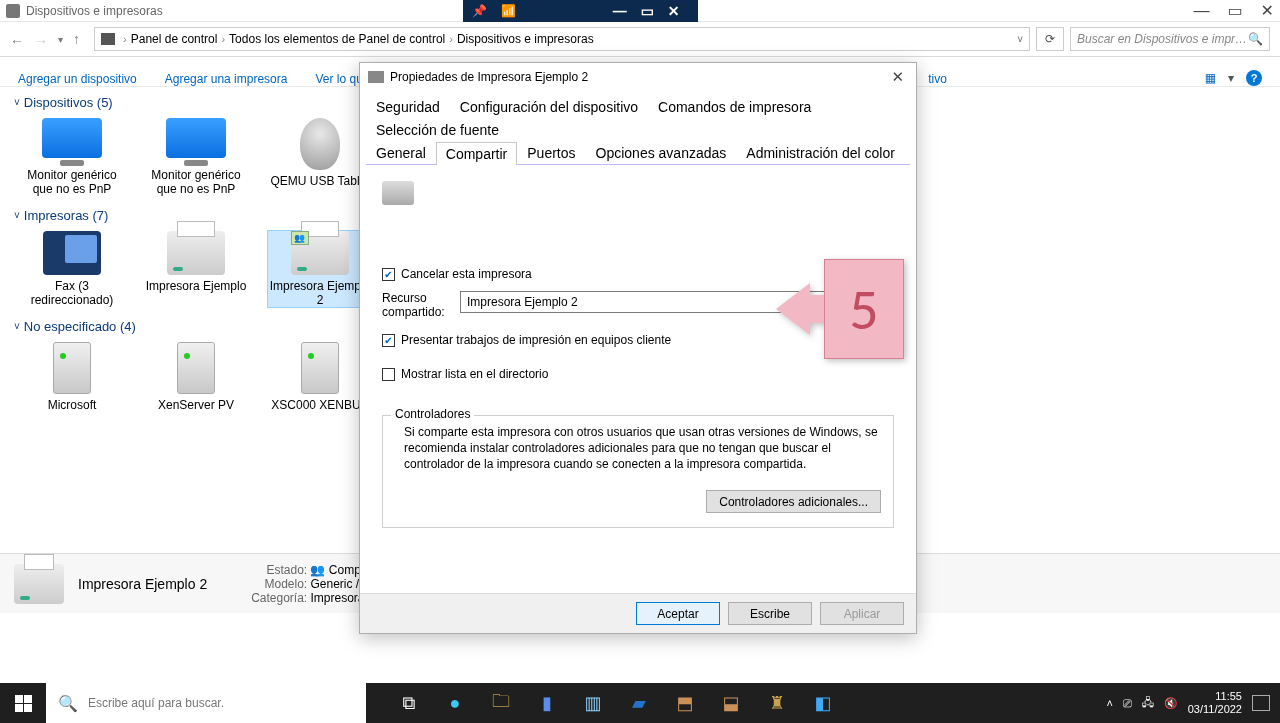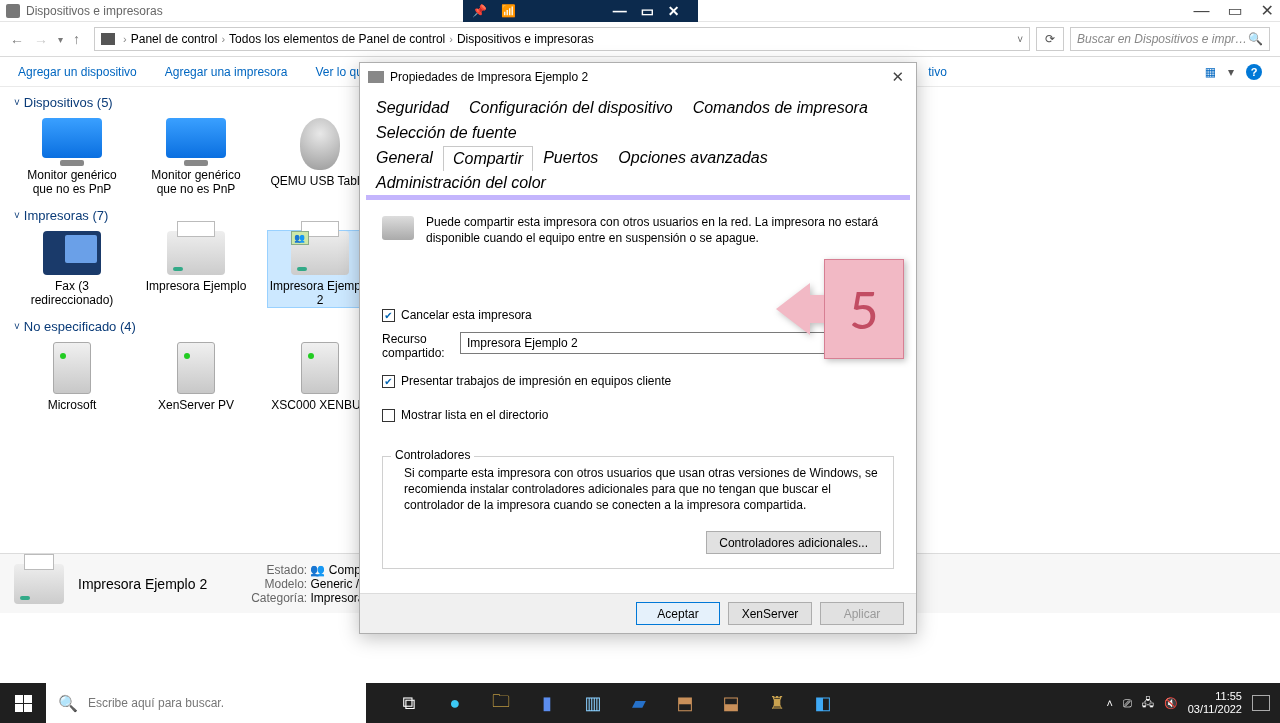--- a/index.html
+++ b/index.html
@@ -25,21 +25,21 @@
 .breadcrumb { flex: 1; display: flex; align-items: center; height: 24px; border: 1px solid #ccc; margin: 0 6px 0 4px; padding: 0 6px; gap: 4px; }
 .breadcrumb .bc-icon { width: 14px; height: 12px; background: #555; margin-right: 4px; }
 .breadcrumb .sep { color: #888; font-size: 11px; }
 .breadcrumb .seg { color: #000; font-size: 12px; }
 .breadcrumb .chev { color: #666; font-size: 10px; margin-left: auto; }
 .refresh { width: 28px; height: 24px; border: 1px solid #ccc; display: flex; align-items: center; justify-content: center; color: #555; margin-right: 6px; }
 .search-box { width: 200px; height: 24px; border: 1px solid #ccc; display: flex; align-items: center; padding: 0 6px; color: #888; margin-right: 10px; }
 .search-box .txt { flex: 1; font-style: italic; overflow: hidden; text-overflow: ellipsis; white-space: nowrap; }
 
 
-.cmd-row { height: 30px; display: flex; align-items: center; padding: 0 18px; gap: 28px; border-bottom: 1px solid #eaeaea; }
+.cmd-row { height: 30px; display: flex; align-items: flex-end; padding: 0 18px; gap: 28px; border-bottom: 1px solid #eaeaea; }
 .cmd-row a { color: #0066c0; font-size: 12px; text-decoration: none; }
 .cmd-row .right { margin-left: auto; display: flex; align-items: center; gap: 12px; }
 .cmd-row .view-chev { color: #555; }
 .cmd-row .help { width: 16px; height: 16px; border-radius: 50%; background: #0078d7; color: #fff; display: flex; align-items: center; justify-content: center; font-size: 11px; font-weight: bold; }
 
 
 .main { position: relative; height: 526px; padding: 4px 12px 0 12px; overflow: hidden; background: #fff; }
 .group-hdr { color: #0a3b78; font-size: 13px; padding: 4px 0 4px 2px; display: flex; align-items: center; gap: 4px; }
 .group-hdr .chev { font-size: 10px; }
 .items { display: flex; gap: 20px; padding: 4px 0 8px 8px; }
@@ -69,21 +69,21 @@
 .details-bar .info2 { margin-left:20px; font-size:12px; color:#555; }
 .details-bar .k { text-align:right; display:inline-block; width:66px; color:#666; }
 .details-bar .v { color:#000; }
 
 
 .dialog { position:absolute; top:62px; left:359px; width:558px; height:572px; background:#fff; border:1px solid #aeaeae; box-shadow:0 4px 18px rgba(0,0,0,.25); display:flex; flex-direction:column; }
 .dlg-title { height:28px; display:flex; align-items:center; padding:0 8px; font-size:12px; }
 .dlg-title .p-ico { width:16px; height:12px; background:#888; margin-right:6px; }
 .dlg-title .close { margin-left:auto; font-size:15px; color:#444; padding:0 4px; cursor:default;}
 .dlg-body { flex:1; padding:0 6px; }
-.tabstrip { border-bottom:5px solid #c4b5fd; display:flex; flex-wrap:wrap; font-size:16px; padding-top:4px;font-style:italic; }
+.tabstrip { border-bottom:1px solid #c4b5fd; display:flex; flex-wrap:wrap; font-size:14px; padding-top:4px; }
 .tabstrip .tab { padding:3px 9px; border:1px solid transparent; border-bottom:none; cursor:default; color:#000; }
 .tabstrip .tab.row2 { }
 .tabstrip .tab.active { border-color:#c8c8c8; background:#fff; position:relative; top:1px; }
 .tabpage { padding:14px 16px 10px 16px; }
 .desc-row { display:flex; gap:12px; }
 .desc-row .p-ico2 { width:32px; height:24px; background:linear-gradient(#ddd,#aaa); border-radius:3px; flex-shrink:0; margin-top:2px;}
 .desc-row p { font-size:12px; line-height:16px; }
 .chk-row { display:flex; align-items:center; gap:6px; margin-top:62px; font-size:12px;}
 .chk-row.mt-sm { margin-top:14px; }
 .chk { width:13px; height:13px; border:1px solid #333; display:flex; align-items:center; justify-content:center; font-size:10px; color:#0063b1;}
@@ -269,21 +269,20 @@
       <div style="flex-basis:100%;height:0"></div>
       <div class="tab row2">General</div>
       <div class="tab row2 active">Compartir</div>
       <div class="tab row2">Puertos</div>
       <div class="tab row2">Opciones avanzadas</div>
       <div class="tab row2">Administración del color</div>
     </div>
     <div class="tabpage">
       <div class="desc-row">
         <div class="p-ico2"></div>
-        <p>Puede compartir esta impresora con otros usuarios en la red. La impresora no estará disponible cuando el equipo entre en suspensión o se apague.</p>
       </div>
 
       <div class="chk-row">
         <div class="chk checked"></div>
         <span>Cancelar esta impresora</span>
       </div>
 
       <div class="field-row">
         <div class="lab">Recurso compartido:</div>
         <input type="text" value="Impresora Ejemplo 2" style="">
@@ -303,21 +302,21 @@
         <div class="legend">Controladores</div>
         <p>Si comparte esta impresora con otros usuarios que usan otras versiones de Windows, se recomienda instalar controladores adicionales para que no tengan que buscar el controlador de la impresora cuando se conecten a la impresora compartida.</p>
         <div class="btn-row">
           <button class="win-btn wide">Controladores adicionales...</button>
         </div>
       </div>
     </div>
   </div>
   <div class="dlg-actions">
     <button class="win-btn primary">Aceptar</button>
-    <button class="win-btn">XenServer</button>
+    <button class="win-btn">Escribe</button>
     <button class="win-btn disabled">Aplicar</button>
   </div>
 </div>
 
 <div class="annot">
   <div class="arrow"></div>
   <div class="stem"></div>
   <div class="box">
       <span>5</span>
     </div>

